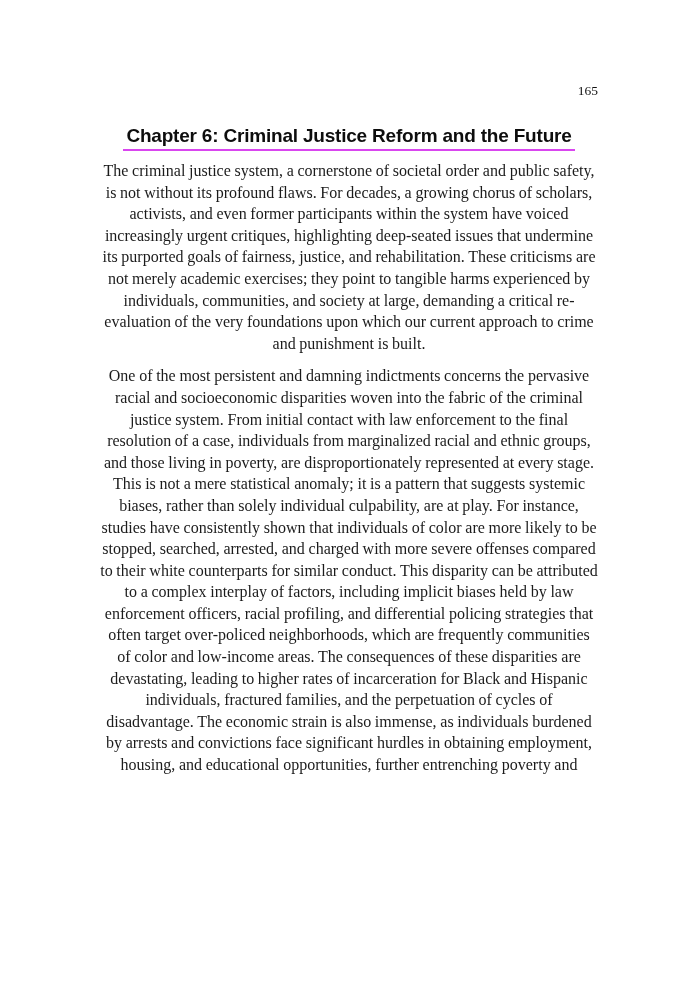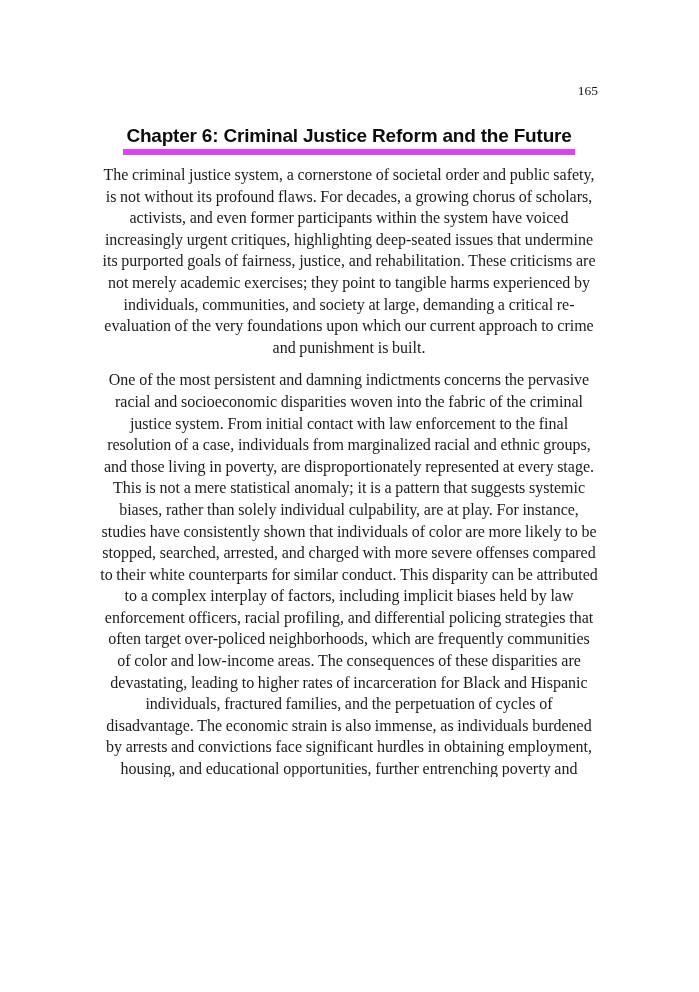--- a/index.html
+++ b/index.html
@@ -30,21 +30,21 @@
     font-size: 19px;
     font-weight: 700;
     color: #0d0d0d;
     text-align: center;
     white-space: nowrap;
     margin: 0 0 9px 0;
     letter-spacing: -0.2px;
   }
   .chapter-title .title-underline {
     display: inline-block;
-    border-bottom: 6px solid #d946ef;
+    border-bottom: 2px solid #d946ef;
     padding: 0 3px 2px 3px;
   }
   .body-para {
     font-size: 16px;
     line-height: 21.6px;
     margin: 0 0 11px 0;
     text-align: center;
     word-spacing: -0.3px;
   }
 </style>

